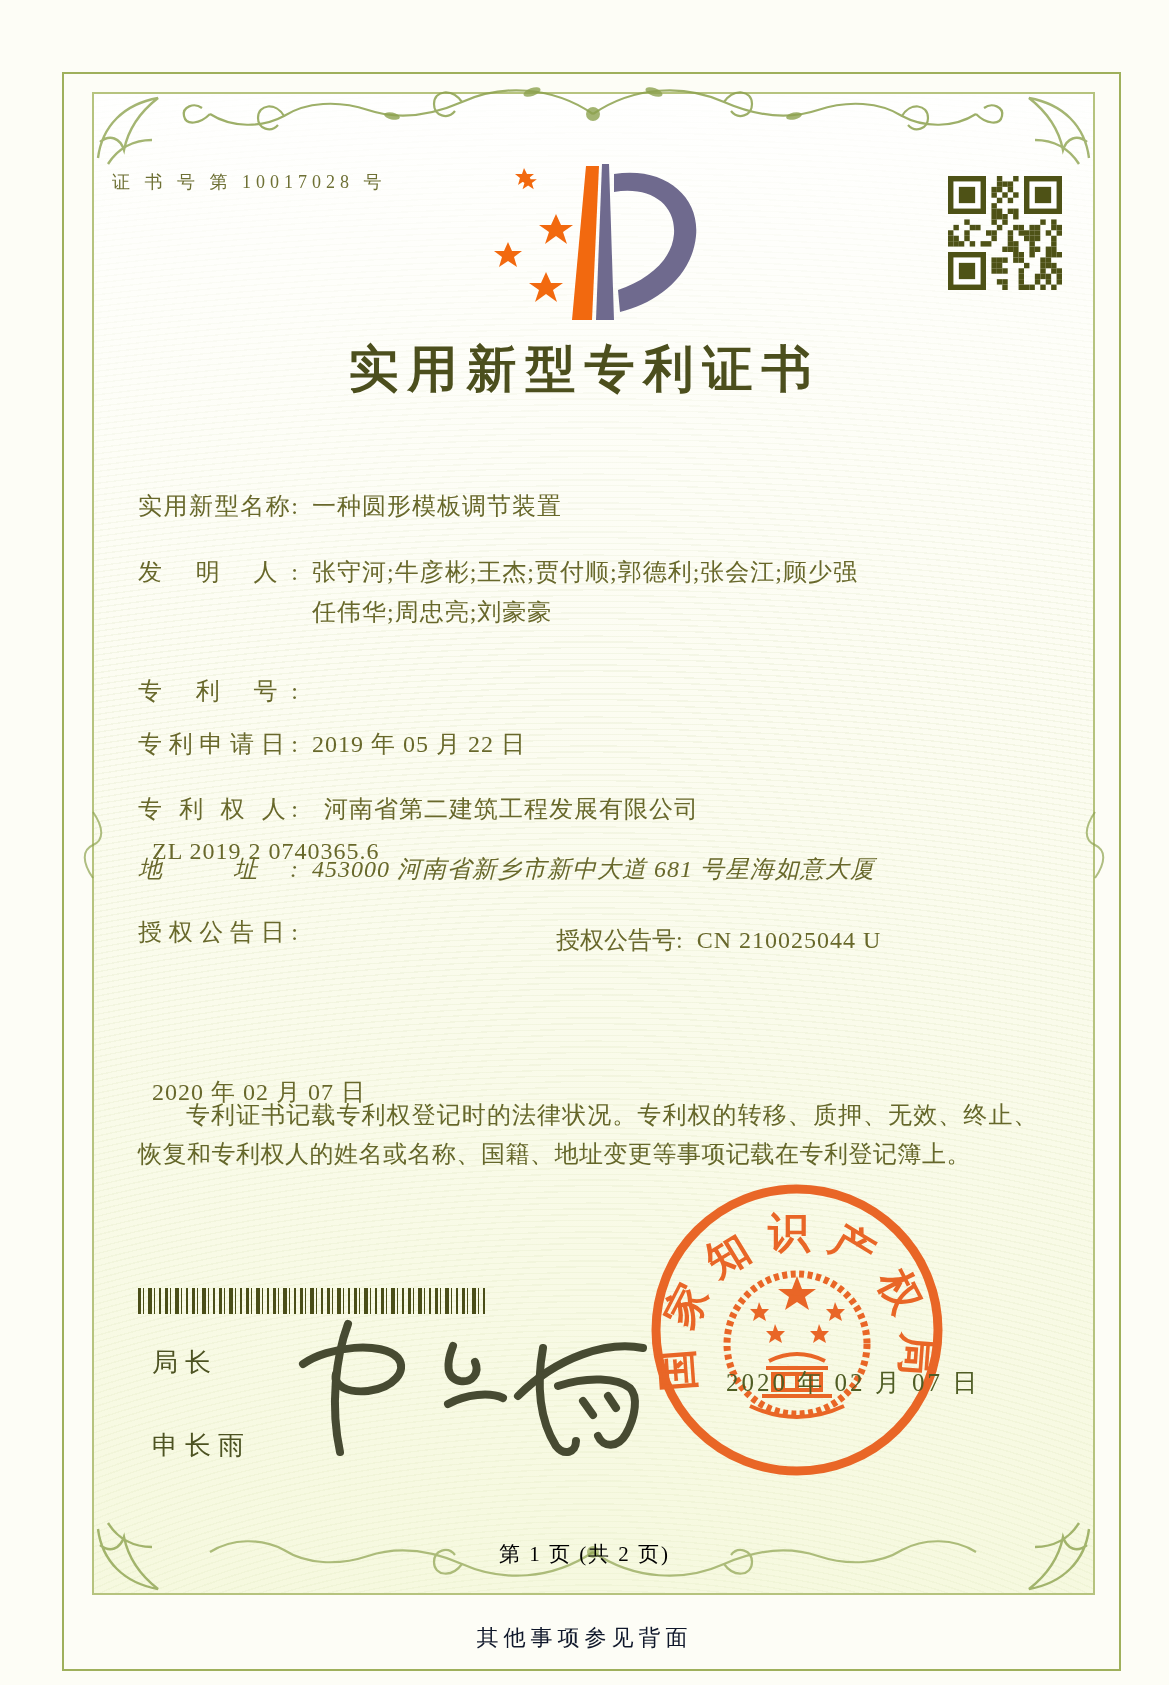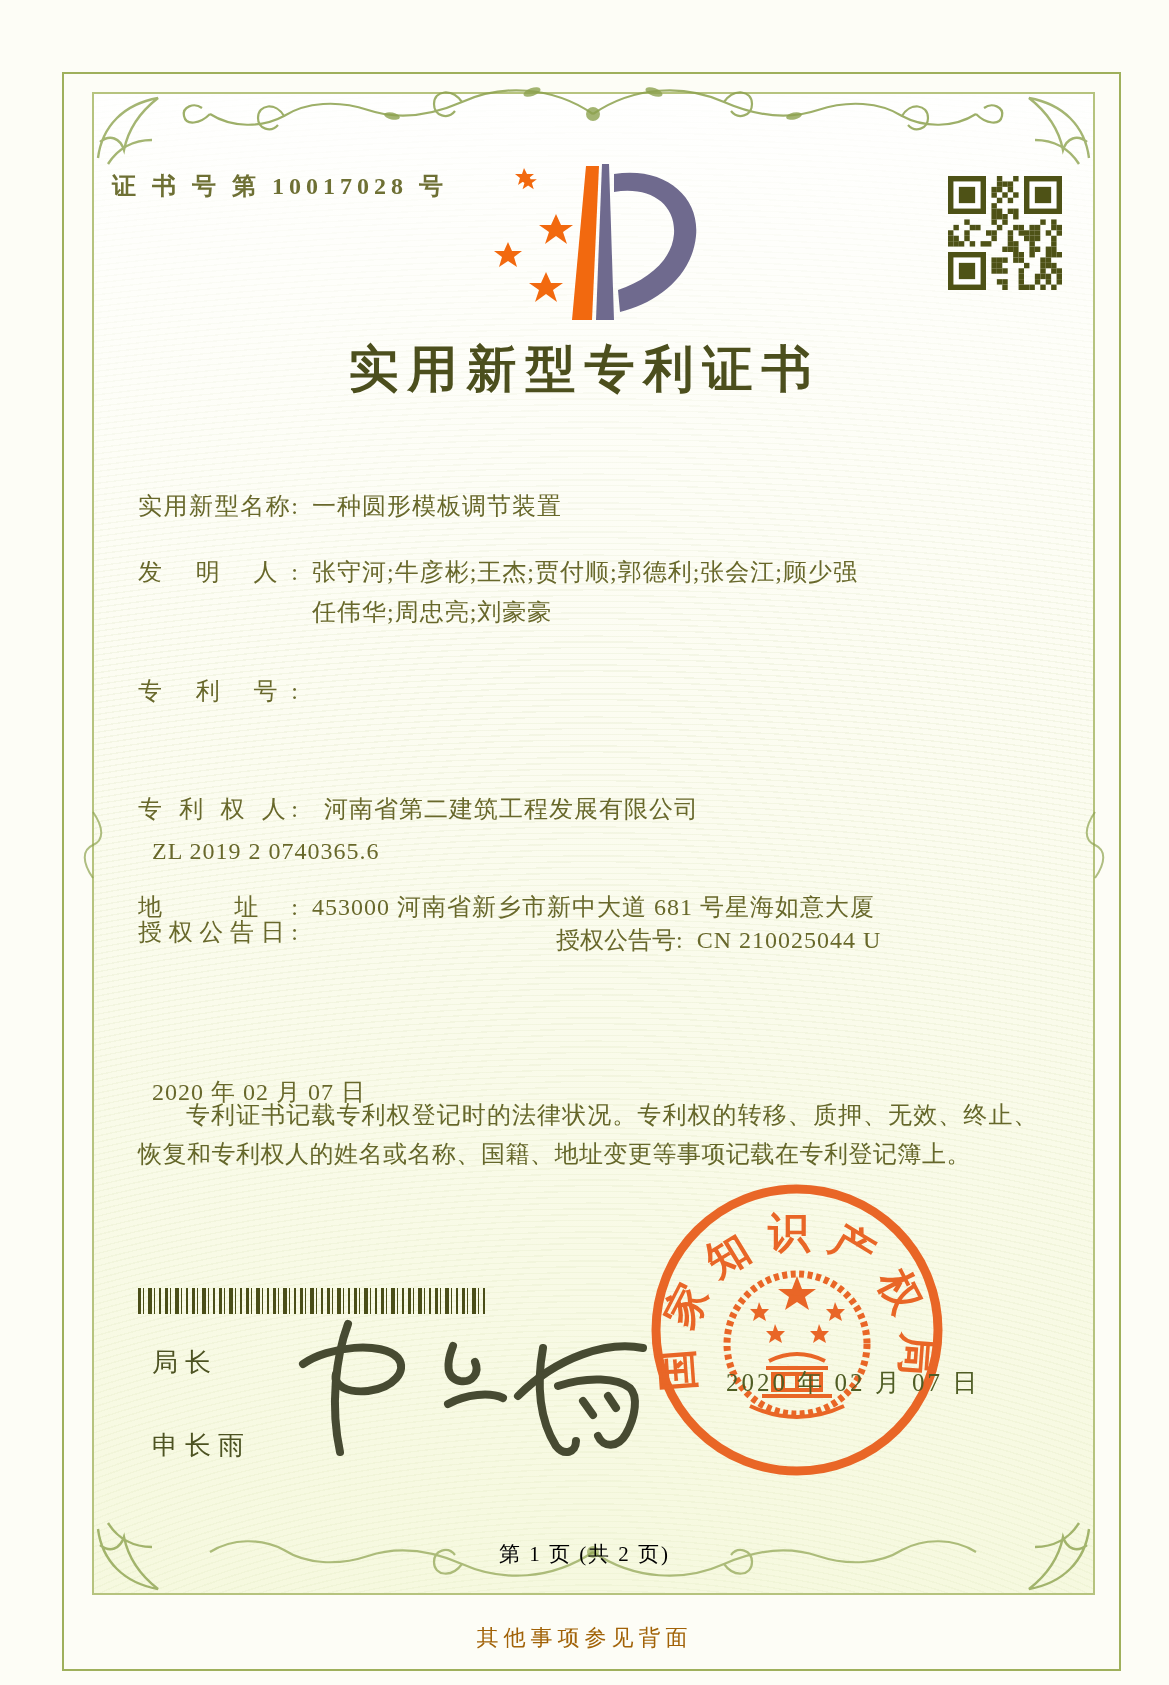--- a/index.html
+++ b/index.html
@@ -19,21 +19,21 @@
     border:2px solid #b6c37e;
     background:
       linear-gradient(180deg, rgba(255,255,255,.9), rgba(250,251,230,.25) 38%, rgba(240,245,204,.55)),
       repeating-radial-gradient(1400px 900px at 50% 130%, rgba(164,183,110,.13) 0 2px, rgba(0,0,0,0) 2px 9px);
     pointer-events:none;
   }
   .ornament{position:absolute; pointer-events:none; color:#8da24f;}
   
   .cert-no{
     position:absolute; left:112px; top:170px;
-    font-size:24px; letter-spacing:5px; color:#6e7034;font-weight:bold;
+    font-size:18px; letter-spacing:5px; color:#6e7034;
   }
   .logo{position:absolute; left:468px; top:144px; width:250px; height:188px;}
   .qr{position:absolute; left:948px; top:176px; width:114px; height:114px;}
   .title{
     position:absolute; left:0; right:0; top:336px; text-align:center;
     font-size:50px; font-weight:600; letter-spacing:9px; color:#4c4f1d;
   }
   .frow{position:absolute; left:138px; display:flex; align-items:flex-start;
         font-size:24px; line-height:40px; color:#68682b;}
   .flabel{display:inline-block; width:160px; text-align:justify; text-align-last:justify; flex:0 0 160px;}
@@ -57,21 +57,21 @@
   .signer-title{position:absolute; left:152px; top:1345px; font-size:26px; letter-spacing:7px; color:#4d5322;
     font-family:"Liberation Sans","DejaVu Sans",sans-serif;}
   .signer-name{position:absolute; left:152px; top:1428px; font-size:26px; letter-spacing:7px; color:#4d5322;
     font-family:"Liberation Sans","DejaVu Sans",sans-serif;}
   .signature{position:absolute; left:258px; top:1306px; width:420px; height:170px;}
   .seal{position:absolute; left:646px; top:1176px; width:302px; height:314px; opacity:.92;}
   .seal-date{position:absolute; left:726px; top:1366px; font-size:25px; letter-spacing:3px; color:#4f5d24; z-index:5;}
   .footer-page{position:absolute; left:0; right:0; top:1540px; text-align:center;
     font-size:21px; letter-spacing:2px; color:#000000;}
   .back-note{position:absolute; left:0; right:0; top:1623px; text-align:center;
-    font-size:22px; letter-spacing:5px; color:#a16207;}
+    font-size:22px; letter-spacing:5px; color:#0f172a;}
 </style>
 </head>
 <body>
 
 <div class="page">
 
   <div class="frame-outer"></div>
   <div class="frame-inner"></div>
 
   <svg class="ornament" style="left:92px; right:74px; top:74px; width:1003px; height:74px;" viewBox="0 0 1003 74">
@@ -285,27 +285,31 @@
       <span class="vline">张守河;牛彦彬;王杰;贾付顺;郭德利;张会江;顾少强</span>
       <span class="vline">任伟华;周忠亮;刘豪豪</span>
     </span>
   </div>
 
   <div class="frow" style="top:671px;flex-direction:column;">
     <span class="flabel">专 利 号:</span>
     <span class="fvalue">ZL 2019 2 0740365.6</span>
   </div>
 
+  <div class="frow" style="top:724px;">
+    <span class="flabel">专利申请日:</span>
+    <span class="fvalue">2019 年 05 月 22 日</span>
+  </div>
 
   <div class="frow" style="top:789px;gap:12px;">
     <span class="flabel">专 利 权 人:</span>
     <span class="fvalue">河南省第二建筑工程发展有限公司</span>
   </div>
 
-  <div class="frow" style="top:887px;">
+  <div class="frow" style="top:849px;font-style:italic;">
     <span class="flabel">地 址:</span>
     <span class="fvalue">453000  河南省新乡市新中大道 681 号星海如意大厦</span>
   </div>
 
   <div class="frow" style="top:912px;flex-direction:column;">
     <span class="flabel">授权公告日:</span>
     <span class="fvalue">2020 年 02 月 07 日</span>
   </div>
   <div class="frow" style="top:920px; left:556px;">
     <span class="flabel" style="width:auto; flex:0 0 auto;">授权公告号:</span>

